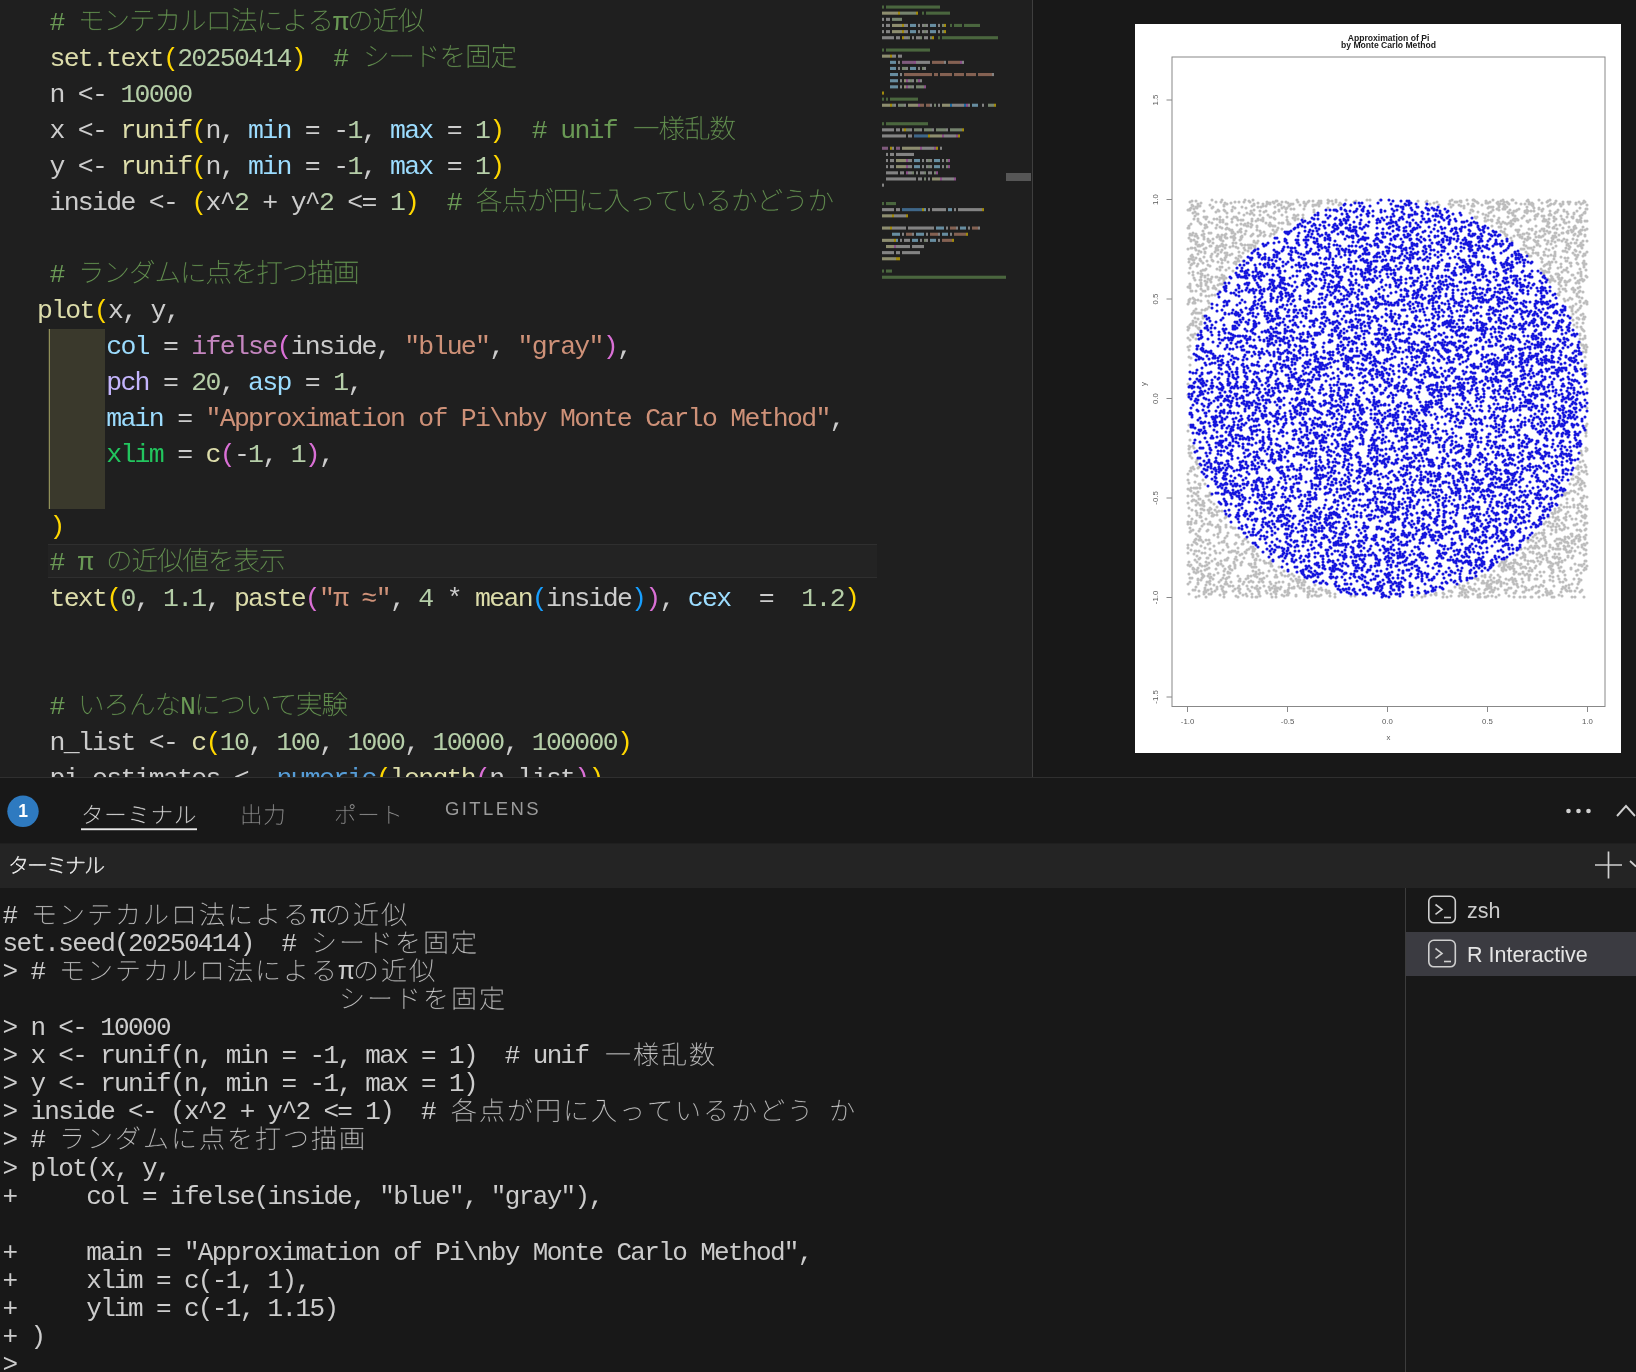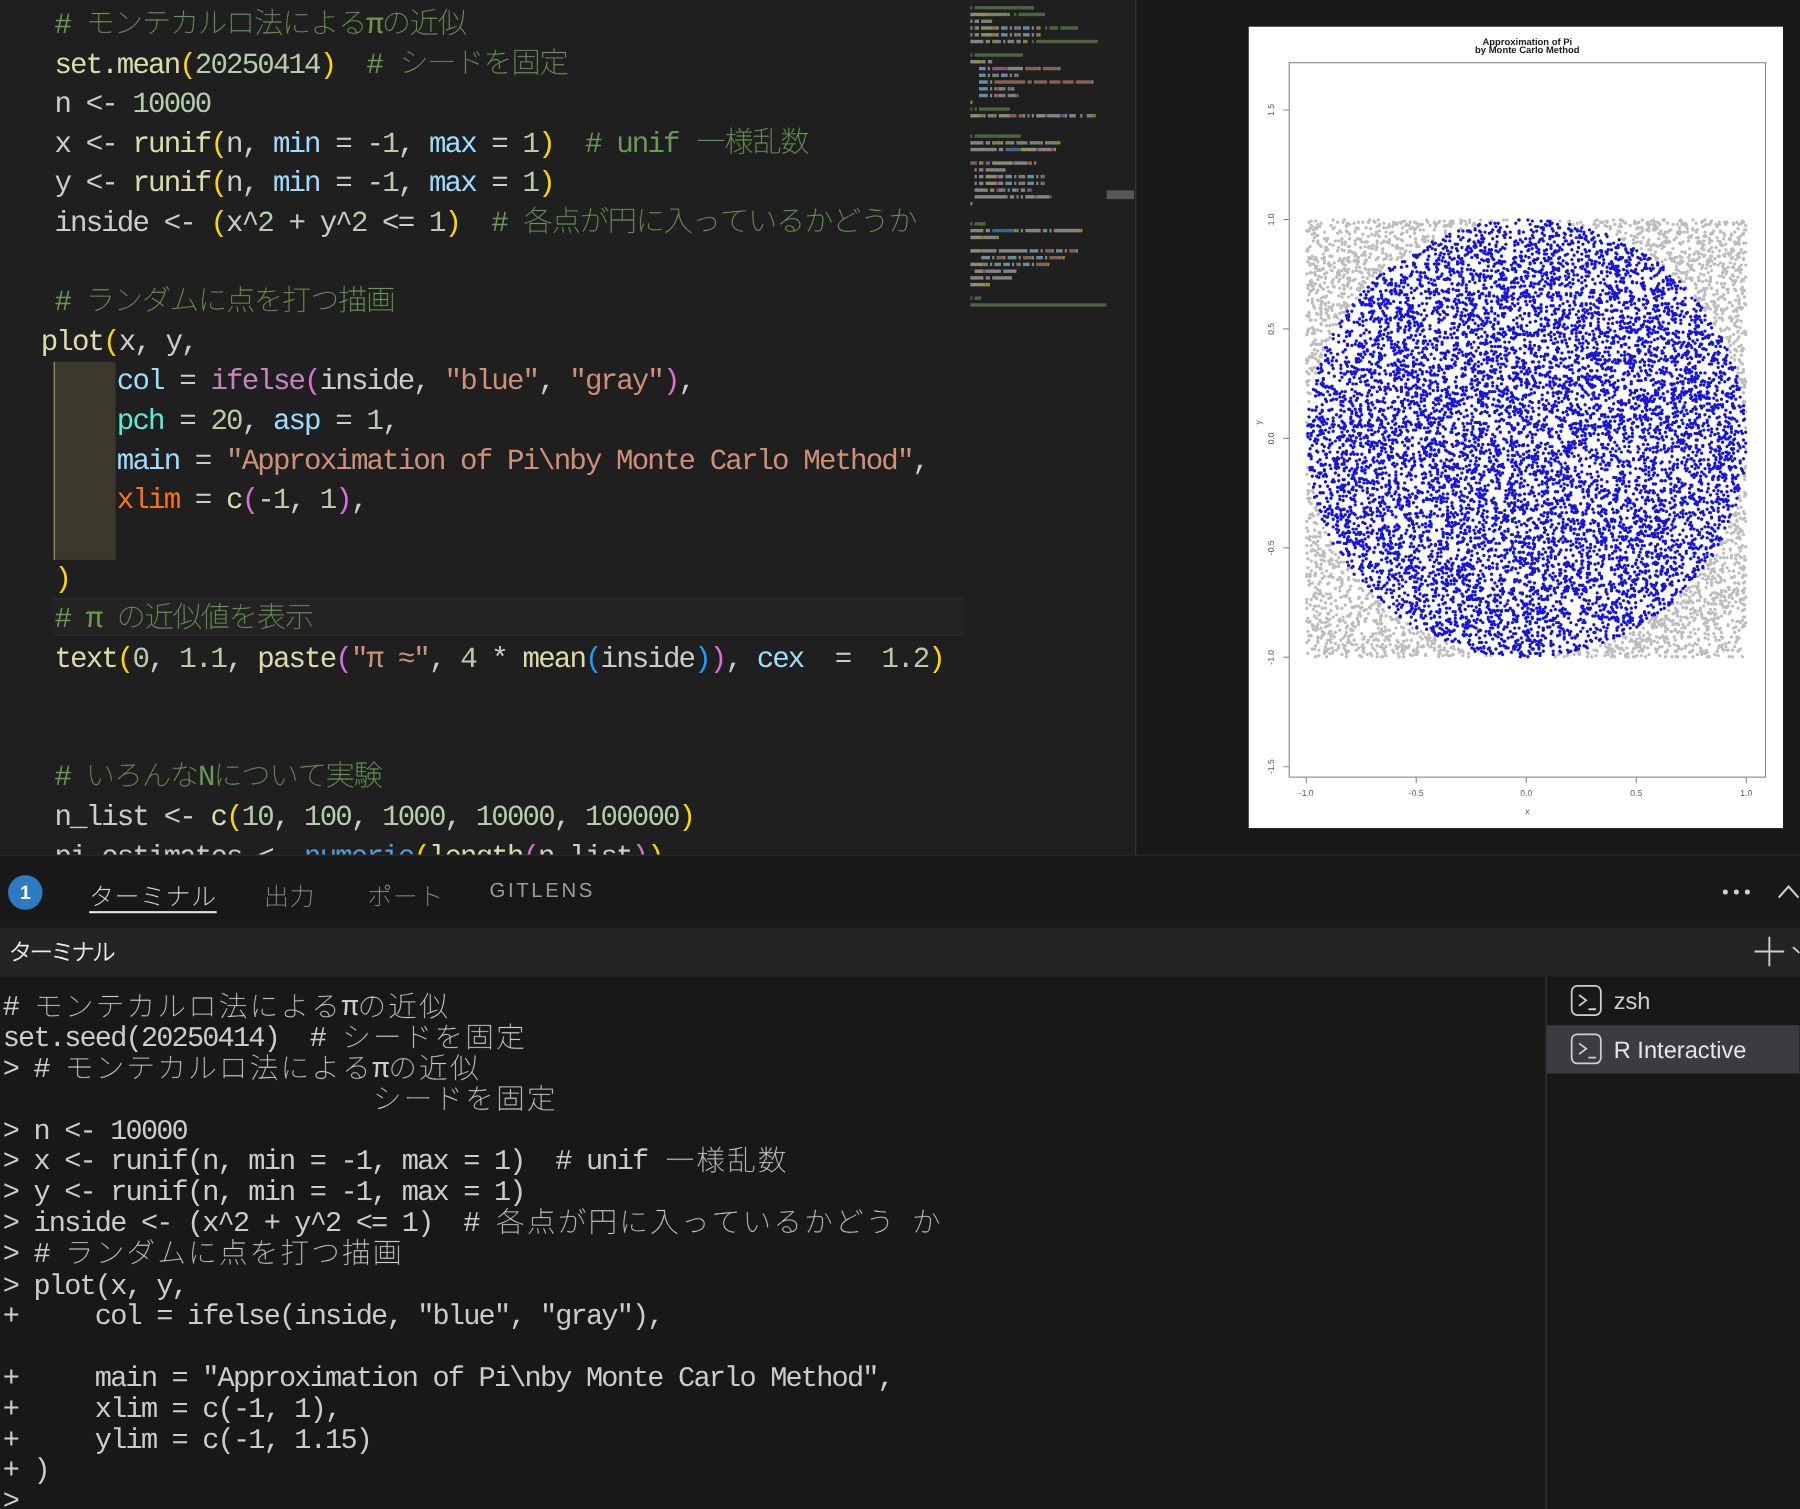--- a/index.html
+++ b/index.html
@@ -68,31 +68,31 @@
         <path id="g55" d="M512 -410V-238H883V-410ZM482 -439H913V-209H482ZM696 -800Q671 -754 632 -707Q594 -660 547 -617Q500 -574 448 -541Q445 -546 439 -552Q433 -559 428 -563Q480 -594 528 -637Q576 -680 616 -730Q655 -779 678 -829H710Q741 -777 784 -728Q827 -679 876 -638Q925 -598 972 -571Q968 -567 962 -560Q957 -552 954 -547Q906 -578 858 -618Q810 -659 768 -706Q726 -752 696 -800ZM680 -561H710V-345Q710 -287 702 -230Q693 -173 667 -120Q641 -67 590 -20Q538 28 451 69Q449 66 446 62Q442 58 438 54Q435 49 431 47Q516 8 566 -38Q616 -84 640 -134Q665 -184 672 -238Q680 -291 680 -345ZM727 -229Q754 -131 814 -60Q874 12 962 44Q959 47 955 52Q951 56 948 60Q944 65 941 69Q851 31 790 -44Q728 -119 700 -222ZM543 -576H857V-547H543ZM116 -635H421V-606H116ZM116 -486H421V-457H116ZM100 -333H427V-304H100ZM257 -772H286V-318H257ZM300 -243 324 -253Q344 -222 363 -185Q382 -148 391 -122L365 -110Q357 -138 338 -175Q320 -212 300 -243ZM233 -224 258 -230Q275 -193 290 -148Q304 -103 308 -71L281 -63Q277 -95 264 -140Q250 -186 233 -224ZM159 -212 185 -216Q195 -172 200 -121Q206 -70 206 -33L178 -29Q179 -67 174 -118Q168 -168 159 -212ZM92 -224 119 -219Q117 -176 112 -132Q106 -87 95 -48Q84 -10 65 16L41 1Q59 -24 70 -60Q80 -97 85 -140Q90 -182 92 -224ZM100 -784H444V-755H130V-318H100ZM414 -333H443Q443 -333 443 -326Q443 -319 442 -314Q436 -187 430 -112Q423 -37 415 0Q407 37 394 52Q385 62 374 66Q363 70 346 70Q333 71 307 70Q281 69 255 67Q254 61 252 53Q251 45 247 39Q278 41 304 42Q331 43 341 43Q352 43 358 42Q365 40 370 33Q380 22 388 -15Q395 -52 402 -128Q408 -203 414 -327Z"></path>
       </defs>
     </svg>
 
 <div style="position:absolute;left:0;top:0;width:1032px;height:777px;background:#1f1f1f;overflow:hidden">
   <div style="position:absolute;left:48.4px;top:328.5px;width:57px;height:180px;background:#3a392c"></div>
   <div style="position:absolute;left:49px;top:328.5px;width:1.4px;height:180px;background:#8f8f58"></div>
   <div style="position:absolute;left:48.4px;top:544.3px;width:829px;height:34.2px;background:#232323;border-top:1.4px solid #2f2f2f;border-bottom:1.4px solid #2f2f2f"></div>
   <div class="el" style="left:49.5px;top:4.5px"><i style="color:#6a9955"># </i></div>
       <div class="el" style="left:333.0px;top:4.5px"><i style="color:#6a9955">π</i></div>
-      <div class="el" style="left:49.5px;top:40.5px"><i style="color:#dcdcaa">set.mean</i><i style="color:#ffd700">(</i><i style="color:#b5cea8">20250414</i><i style="color:#ffd700">)</i><i style="color:#cccccc">  </i><i style="color:#6a9955"># </i></div>
+      <div class="el" style="left:49.5px;top:40.5px"><i style="color:#dcdcaa">set.text</i><i style="color:#ffd700">(</i><i style="color:#b5cea8">20250414</i><i style="color:#ffd700">)</i><i style="color:#cccccc">  </i><i style="color:#6a9955"># </i></div>
       <div class="el" style="left:49.5px;top:76.5px"><i style="color:#cccccc">n &lt;- </i><i style="color:#b5cea8">10000</i></div>
       <div class="el" style="left:49.5px;top:112.5px"><i style="color:#cccccc">x &lt;- </i><i style="color:#dcdcaa">runif</i><i style="color:#ffd700">(</i><i style="color:#cccccc">n, </i><i style="color:#9cdcfe">min</i><i style="color:#cccccc"> = -</i><i style="color:#b5cea8">1</i><i style="color:#cccccc">, </i><i style="color:#9cdcfe">max</i><i style="color:#cccccc"> = </i><i style="color:#b5cea8">1</i><i style="color:#ffd700">)</i><i style="color:#cccccc">  </i><i style="color:#6a9955"># unif </i></div>
       <div class="el" style="left:49.5px;top:148.5px"><i style="color:#cccccc">y &lt;- </i><i style="color:#dcdcaa">runif</i><i style="color:#ffd700">(</i><i style="color:#cccccc">n, </i><i style="color:#9cdcfe">min</i><i style="color:#cccccc"> = -</i><i style="color:#b5cea8">1</i><i style="color:#cccccc">, </i><i style="color:#9cdcfe">max</i><i style="color:#cccccc"> = </i><i style="color:#b5cea8">1</i><i style="color:#ffd700">)</i></div>
       <div class="el" style="left:49.5px;top:184.5px"><i style="color:#cccccc">inside &lt;- </i><i style="color:#ffd700">(</i><i style="color:#cccccc">x^</i><i style="color:#b5cea8">2</i><i style="color:#cccccc"> + y^</i><i style="color:#b5cea8">2</i><i style="color:#cccccc"> &lt;= </i><i style="color:#b5cea8">1</i><i style="color:#ffd700">)</i><i style="color:#cccccc">  </i><i style="color:#6a9955"># </i></div>
       <div class="el" style="left:49.5px;top:256.5px"><i style="color:#6a9955"># </i></div>
       <div class="el" style="left:37px;top:292.5px"><i style="color:#dcdcaa">plot</i><i style="color:#ffd700">(</i><i style="color:#cccccc">x, y,</i></div>
       <div class="el" style="left:49.5px;top:328.5px"><i style="color:#cccccc">    </i><i style="color:#9cdcfe">col</i><i style="color:#cccccc"> = </i><i style="color:#c586c0">ifelse</i><i style="color:#da70d6">(</i><i style="color:#cccccc">inside, </i><i style="color:#ce9178">"blue"</i><i style="color:#cccccc">, </i><i style="color:#ce9178">"gray"</i><i style="color:#da70d6">)</i><i style="color:#cccccc">,</i></div>
-      <div class="el" style="left:49.5px;top:364.5px"><i style="color:#cccccc">    </i><i style="color:#5eead4">pch</i><i style="color:#cccccc"> = </i><i style="color:#b5cea8">20</i><i style="color:#cccccc">, </i><i style="color:#9cdcfe">asp</i><i style="color:#cccccc"> = </i><i style="color:#b5cea8">1</i><i style="color:#cccccc">,</i></div>
+      <div class="el" style="left:49.5px;top:364.5px"><i style="color:#cccccc">    </i><i style="color:#c4b5fd">pch</i><i style="color:#cccccc"> = </i><i style="color:#b5cea8">20</i><i style="color:#cccccc">, </i><i style="color:#9cdcfe">asp</i><i style="color:#cccccc"> = </i><i style="color:#b5cea8">1</i><i style="color:#cccccc">,</i></div>
       <div class="el" style="left:49.5px;top:400.5px"><i style="color:#cccccc">    </i><i style="color:#9cdcfe">main</i><i style="color:#cccccc"> = </i><i style="color:#ce9178">"Approximation of Pi\nby Monte Carlo Method"</i><i style="color:#cccccc">,</i></div>
-      <div class="el" style="left:49.5px;top:436.5px"><i style="color:#cccccc">    </i><i style="color:#f97316">xlim</i><i style="color:#cccccc"> = </i><i style="color:#dcdcaa">c</i><i style="color:#da70d6">(</i><i style="color:#cccccc">-</i><i style="color:#b5cea8">1</i><i style="color:#cccccc">, </i><i style="color:#b5cea8">1</i><i style="color:#da70d6">)</i><i style="color:#cccccc">,</i></div>
+      <div class="el" style="left:49.5px;top:436.5px"><i style="color:#cccccc">    </i><i style="color:#22c55e">xlim</i><i style="color:#cccccc"> = </i><i style="color:#dcdcaa">c</i><i style="color:#da70d6">(</i><i style="color:#cccccc">-</i><i style="color:#b5cea8">1</i><i style="color:#cccccc">, </i><i style="color:#b5cea8">1</i><i style="color:#da70d6">)</i><i style="color:#cccccc">,</i></div>
       <div class="el" style="left:49.5px;top:508.5px"><i style="color:#ffd700">)</i></div>
       <div class="el" style="left:49.5px;top:544.5px"><i style="color:#6a9955"># π </i></div>
       <div class="el" style="left:49.5px;top:580.5px"><i style="color:#dcdcaa">text</i><i style="color:#ffd700">(</i><i style="color:#b5cea8">0</i><i style="color:#cccccc">, </i><i style="color:#b5cea8">1.1</i><i style="color:#cccccc">, </i><i style="color:#dcdcaa">paste</i><i style="color:#da70d6">(</i><i style="color:#ce9178">"π ≈"</i><i style="color:#cccccc">, </i><i style="color:#b5cea8">4</i><i style="color:#cccccc"> * </i><i style="color:#dcdcaa">mean</i><i style="color:#179fff">(</i><i style="color:#cccccc">inside</i><i style="color:#179fff">)</i><i style="color:#da70d6">)</i><i style="color:#cccccc">, </i><i style="color:#9cdcfe">cex</i><i style="color:#cccccc">  =  </i><i style="color:#b5cea8">1.2</i><i style="color:#ffd700">)</i></div>
       <div class="el" style="left:49.5px;top:688.5px"><i style="color:#6a9955"># </i></div>
       <div class="el" style="left:180.0px;top:688.5px"><i style="color:#6a9955">N</i></div>
       <div class="el" style="left:49.5px;top:724.5px"><i style="color:#cccccc">n_list &lt;- </i><i style="color:#dcdcaa">c</i><i style="color:#ffd700">(</i><i style="color:#b5cea8">10</i><i style="color:#cccccc">, </i><i style="color:#b5cea8">100</i><i style="color:#cccccc">, </i><i style="color:#b5cea8">1000</i><i style="color:#cccccc">, </i><i style="color:#b5cea8">10000</i><i style="color:#cccccc">, </i><i style="color:#b5cea8">100000</i><i style="color:#ffd700">)</i></div>
       <div class="el" style="left:49.5px;top:760.5px"><i style="color:#cccccc">pi_estimates &lt;- </i><i style="color:#569cd6">numeric</i><i style="color:#ffd700">(</i><i style="color:#dcdcaa">length</i><i style="color:#da70d6">(</i><i style="color:#cccccc">n_list</i><i style="color:#da70d6">)</i><i style="color:#ffd700">)</i></div>
   <svg style="position:absolute;left:882px;top:0" width="124" height="295" viewBox="0 0 124 295">
         <g opacity="0.58">
           <rect x="0.0" y="5.5" width="2.0" height="3.1" fill="#6a9955"></rect>

